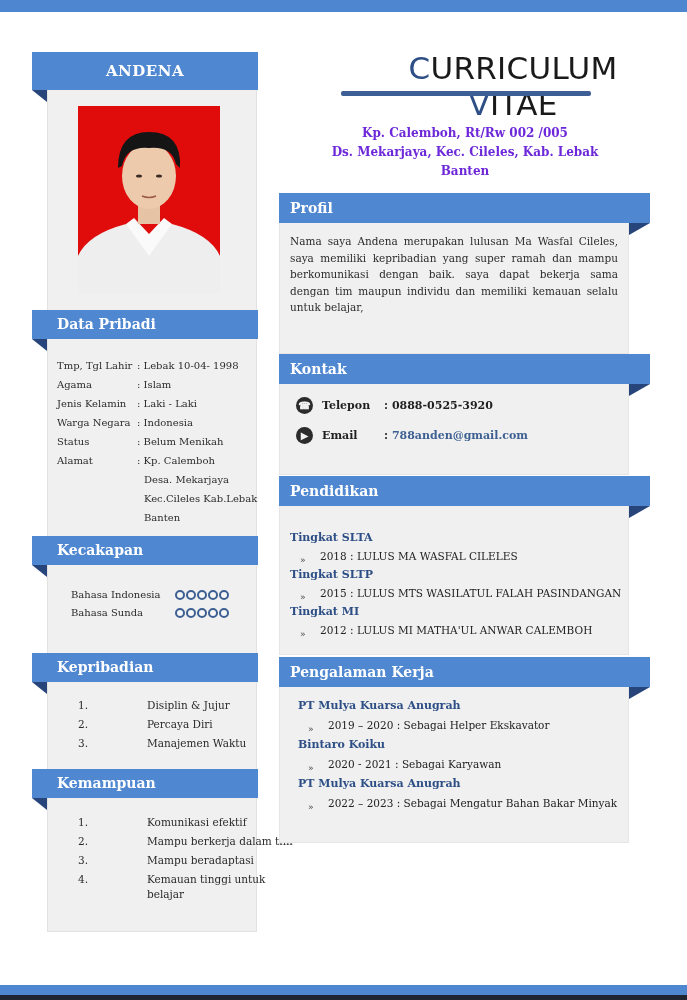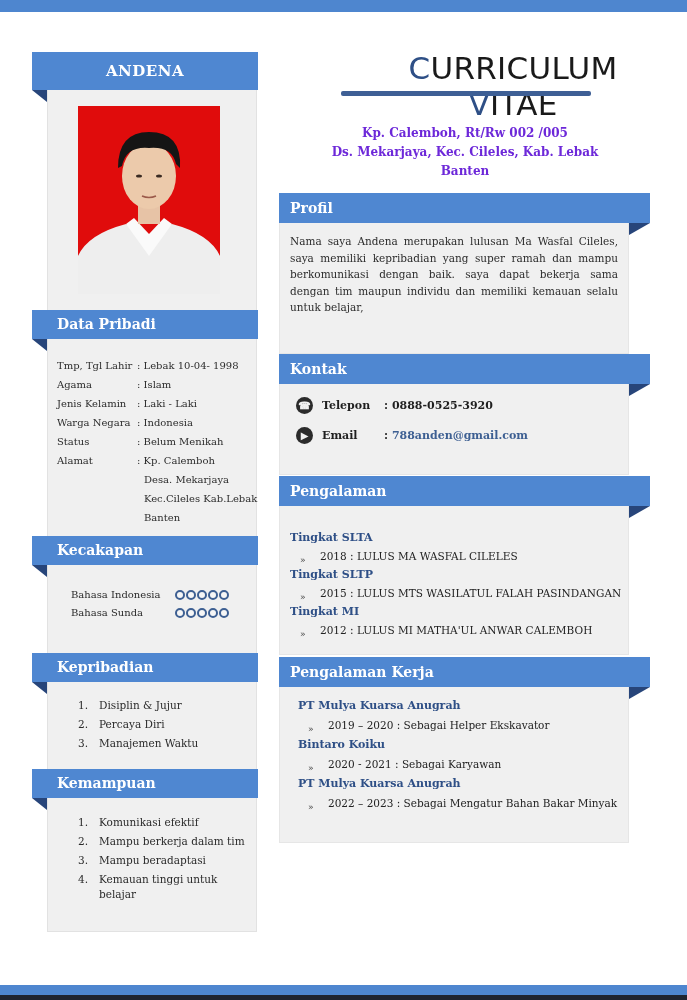--- a/index.html
+++ b/index.html
@@ -37,21 +37,21 @@
   .dp-label { width: 80px; }
   .dp-val { white-space: nowrap; }
 
   .skill-row { display: flex; align-items: flex-end; height: 18px; font-size: 10px; }
   .skill-name { width: 104px; }
   .dots { display: flex; gap: 1px; }
   .dot { width: 10px; height: 10px; border-radius: 50%; border: 2.5px solid #3d5f92; background: #f6f6f6; }
 
   .ol-item { display: flex; font-size: 10.5px; line-height: 19px; }
   .ol-num { width: 21px; }
-  .ol-text { width: 150px; line-height: 15px; padding-top: 2px; }
+  .ol-text { width: 150px; line-height: 15px; padding-top: 2px; margin-left: 48px; }
 
   .contact-row { position: absolute; display: flex; align-items: center; font-size: 11px; font-weight: bold; color: #1f1f1f; }
   .c-icon { width: 17px; height: 17px; border-radius: 50%; background: #2b2b2b; color: #f2f2f2; font-size: 10px; display: flex; align-items: center; justify-content: center; margin-right: 9px; }
   .c-label { width: 62px; }
   .c-val.link { color: #3d5f92; }
 
   .edu-level { font-size: 11px; font-weight: bold; color: #2e4f86; line-height: 16px; }
   .edu-line { display: flex; align-items: baseline; font-size: 10.5px; line-height: 20px; color: #222; padding-left: 10px; }
   .chev { font-size: 9px; color: #444; width: 20px; position: relative; top: 3px; }
 </style>
@@ -214,21 +214,21 @@
 </div>
 <div class="contact-row" style="left:296px; top:427px;">
   <span class="c-icon">▶</span>
   <span class="c-label">Email</span>
   <span style="white-space:pre">: </span>
   <span class="c-val link">788anden@gmail.com</span>
 </div>
 
 <div class="right-panel" style="top:505px; height:150px;"></div>
 <div class="ribbon right" style="top:476px;">
-  <span>Pengalaman</span>
+  <span>Pendidikan</span>
 </div>
 <div style="position:absolute; left:290px; top:530px; width:340px;">
   <div class="edu-level">Tingkat SLTA</div>
   <div class="edu-line">
       <span class="chev">»</span>
       <span>2018 : LULUS MA WASFAL CILELES</span>
     </div>
   <div class="edu-level">Tingkat SLTP</div>
   <div class="edu-line">
       <span class="chev">»</span>

